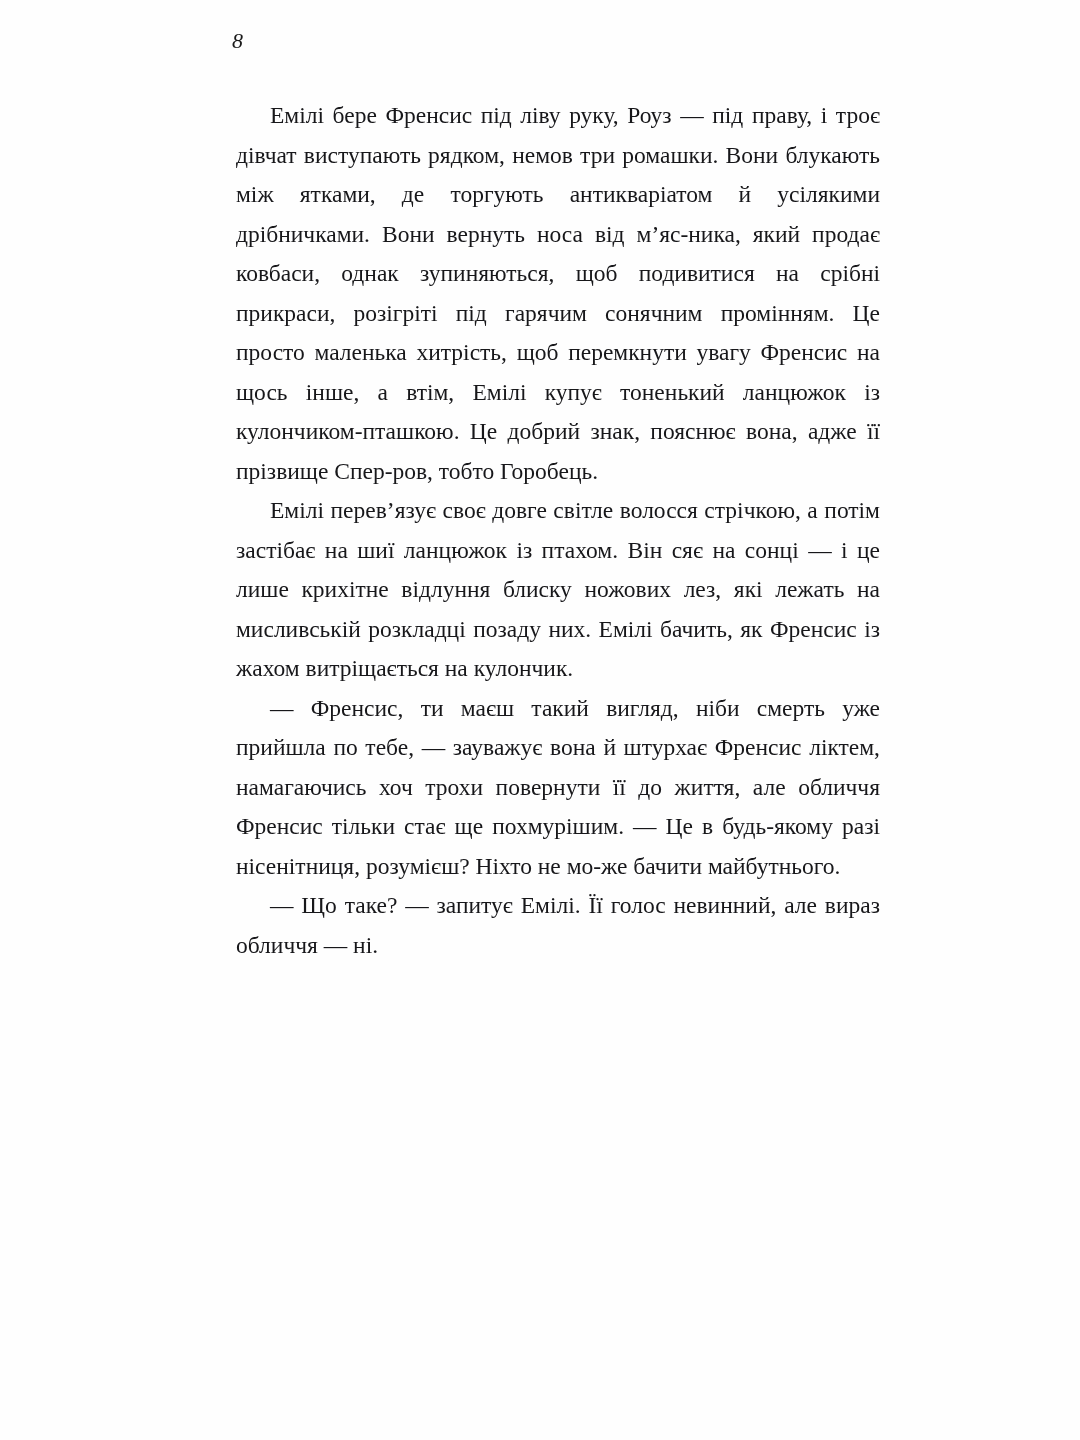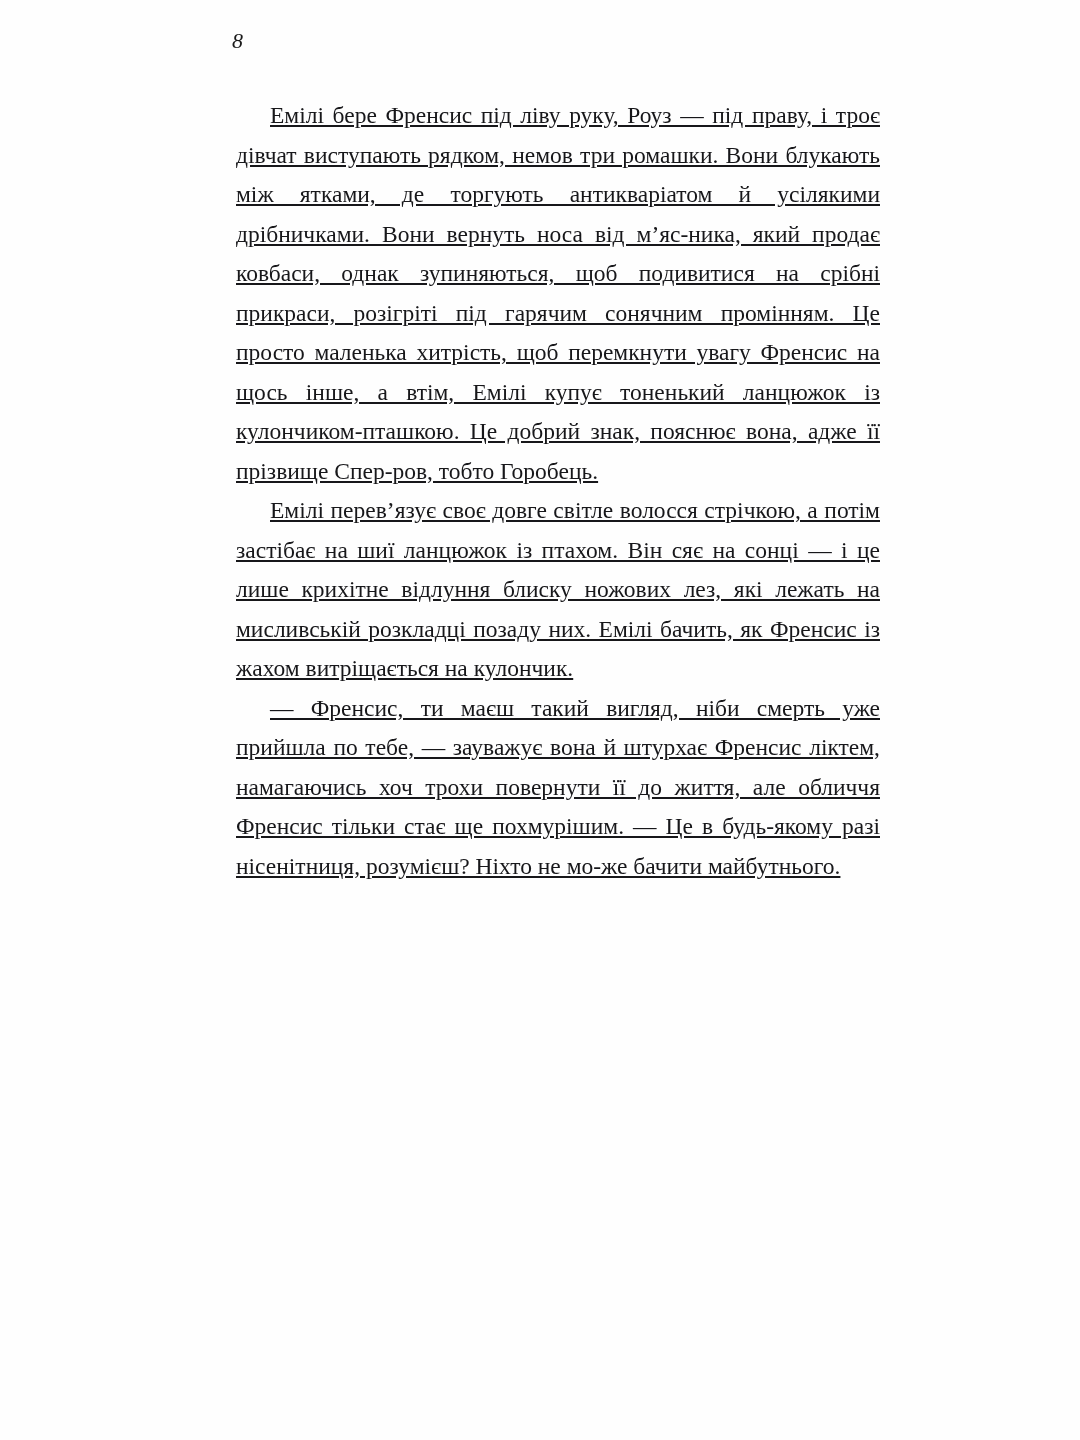--- a/index.html
+++ b/index.html
@@ -43,29 +43,29 @@
     margin: 0;
     font-size: 23.5px;
     line-height: 39.5px;
     text-align: justify;
     text-justify: inter-word;
     color: #17171a;
     hyphens: manual;
   }
   .para.indent {
     text-indent: 34px;
-    text-decoration: underline;
   }
 </style>
 </head>
 <body>
 
 <div class="page">
 
   <div class="page-number">8</div>
 
   <div class="text-block">
     <p class="para indent">Емілі бере Френсис під ліву руку, Роуз — під праву, і троє дівчат виступають рядком, немов три ромашки. Вони блукають між ятками, де торгують антикваріатом й усілякими дрібничками. Вони вернуть носа від м’яс-ника, який продає ковбаси, однак зупиняються, щоб подивитися на срібні прикраси, розігріті під гарячим сонячним промінням. Це просто маленька хитрість, щоб перемкнути увагу Френсис на щось інше, а втім, Емілі купує тоненький ланцюжок із кулончиком-пташкою. Це добрий знак, пояснює вона, адже її прізвище Спер-ров, тобто Горобець.</p>
     <p class="para indent">Емілі перев’язує своє довге світле волосся стрічкою, а потім застібає на шиї ланцюжок із птахом. Він сяє на сонці — і це лише крихітне відлуння блиску ножових лез, які лежать на мисливській розкладці позаду них. Емілі бачить, як Френсис із жахом витріщається на кулончик.</p>
     <p class="para indent">— Френсис, ти маєш такий вигляд, ніби смерть уже прийшла по тебе, — зауважує вона й штурхає Френсис ліктем, намагаючись хоч трохи повернути її до життя, але обличчя Френсис тільки стає ще похмурішим. — Це в будь-якому разі нісенітниця, розумієш? Ніхто не мо-же бачити майбутнього.</p>
+    <p class="para indent">— Що таке? — запитує Емілі. Її голос невинний, але вираз обличчя — ні.</p>
   </div>
 
 </div>
 
 </body></html>

